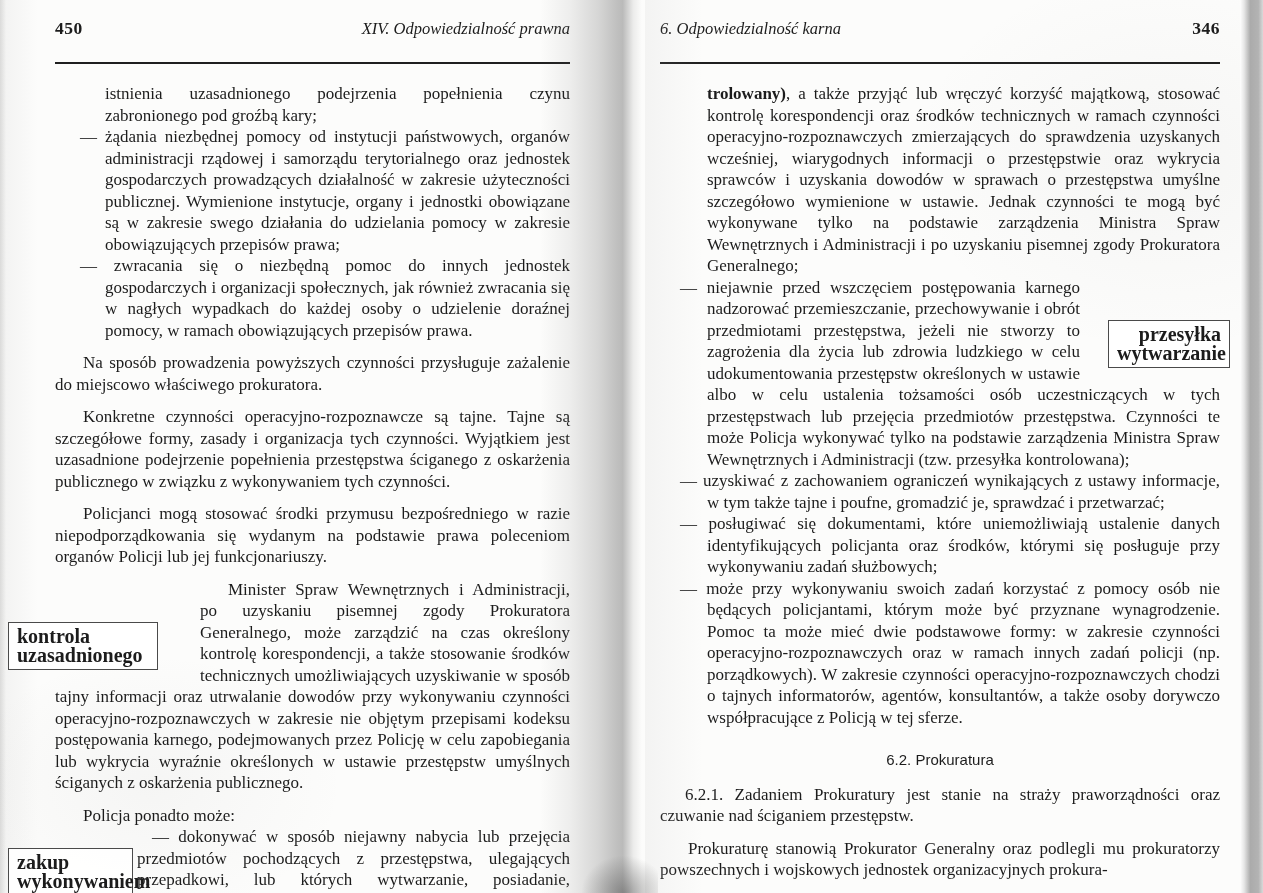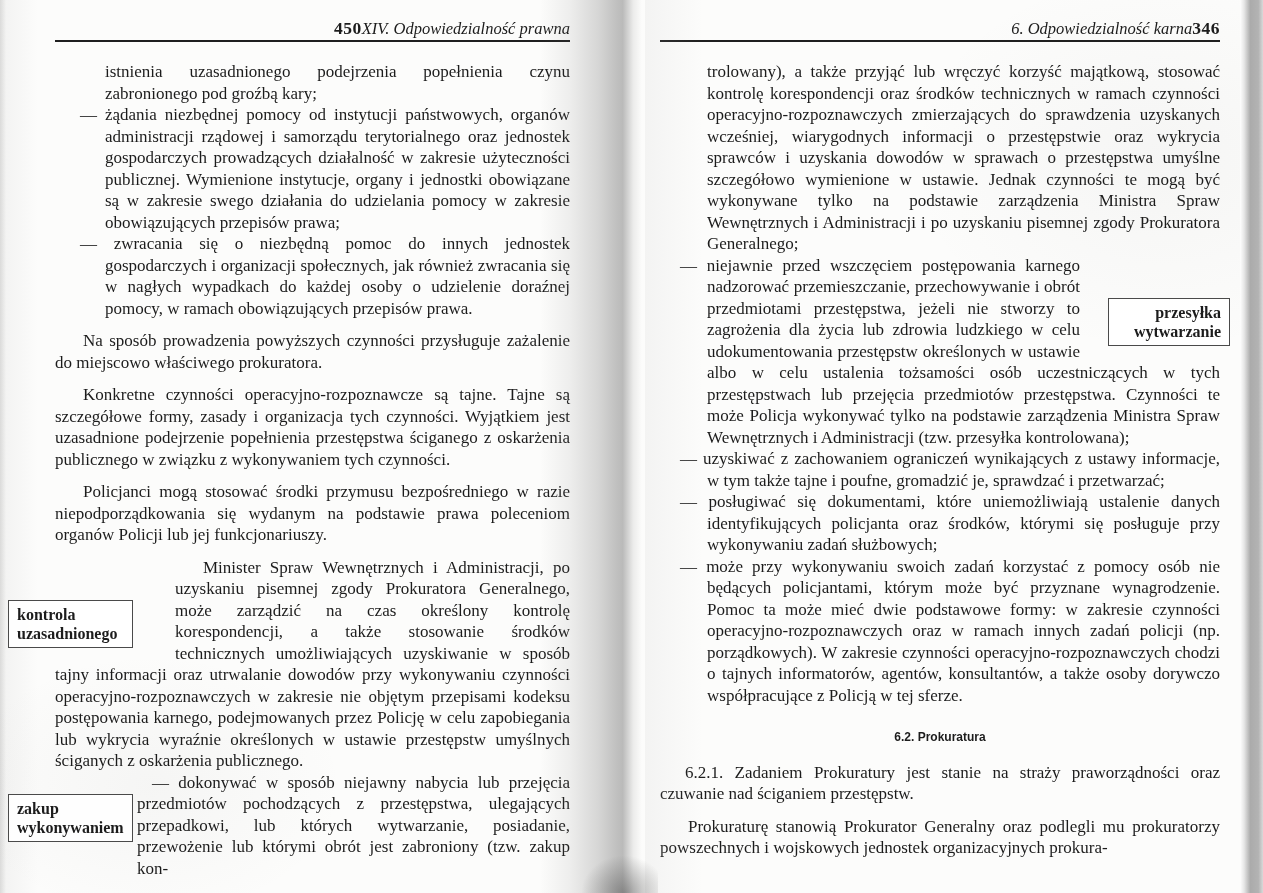--- a/index.html
+++ b/index.html
@@ -9,53 +9,53 @@
     background:
       radial-gradient(ellipse 320px 220px at 12% 88%, rgba(120,120,120,0.05), transparent 60%),
       radial-gradient(ellipse 420px 320px at 92% 18%, rgba(120,120,120,0.05), transparent 60%),
       linear-gradient(90deg, rgba(150,150,150,0.10), rgba(150,150,150,0) 3%),
       #fcfcfb;
   }
   .page{position:absolute;top:0;height:893px;box-sizing:border-box;}
   .page-left{left:0;width:632px;padding:18px 62px 0 55px;}
   .page-right{left:632px;width:631px;padding:18px 43px 0 28px;}
 
-  .page-header{display:flex;justify-content:flex-end;align-items:baseline;
-    border-bottom:2px solid #1f1f1f;padding-bottom:1px;}
+  .page-header{display:flex;justify-content:space-between;align-items:baseline;
+    border-bottom:2px solid #1f1f1f;padding-bottom:23px;}
   .page-num{font-weight:bold;font-size:17.5px;letter-spacing:0.5px;}
   .running-title{font-style:italic;font-size:16.5px;}
 
   .body-text{margin-top:19px;font-size:17px;line-height:21.5px;text-align:justify;}
 
   .para{margin:11px 0 0 0;text-indent:28px;}
   .para-flush{margin:11px 0 0 0;text-indent:0;}
 
   
   .hang-cont{padding-left:50px;}
   .hang-item{padding-left:50px;text-indent:-25px;}
   .hang-cont-r{padding-left:47px;}
   .hang-item-r{padding-left:47px;text-indent:-27px;}
 
   
   .zakup-item{margin-left:82px;text-indent:15px;position:relative;}
 
   .margin-box{
     box-sizing:border-box;border:1px solid #4a4a4a;background:rgba(255,255,255,0.85);
-    font-weight:bold;font-size:16px;line-height:19px;padding:4px 8px;
+    font-weight:bold;font-size:20px;line-height:19px;padding:4px 8px;
     text-indent:0;text-align:left;
   }
-  .box-kontrola{float:left;width:125px;margin:43px 42px 4px -47px;}
+  .box-kontrola{float:left;width:150px;margin:43px 42px 4px -47px;}
   .box-przesylka{float:right;width:122px;margin:43px -10px 4px 28px;text-align:right;}
   .box-zakup{position:absolute;left:-129px;top:22px;width:125px;}
 
   .section-heading{
-    font-family:"Liberation Sans", sans-serif;font-weight:bold;font-size:12px;
+    font-family:"Liberation Sans", sans-serif;font-weight:normal;font-size:15px;
     text-align:center;margin:21px 0 13px 0;text-indent:0;
   }
-  b{font-weight:normal;}
+  b{font-weight:bold;}
 
   
   .gutter-shadow{position:absolute;left:540px;top:0;width:106px;height:893px;pointer-events:none;
     background:linear-gradient(90deg,
       rgba(110,110,110,0) 0%,
       rgba(110,110,110,0.10) 28%,
       rgba(105,105,105,0.26) 55%,
       rgba(95,95,95,0.38) 72%,
       rgba(95,95,95,0.42) 78%,
       rgba(150,150,150,0.16) 88%,
@@ -88,20 +88,21 @@
     <p class="para">Policjanci mogą stosować środki przymusu bezpośredniego w razie niepodporządkowania się wydanym na podstawie prawa poleceniom organów Policji lub jej funkcjonariuszy.</p>
 
     <p class="para">
       <span class="margin-box box-kontrola">
         <span>kontrola</span><br>
         <span>uzasadnionego</span>
       </span>
       <span>Minister Spraw Wewnętrznych i Administracji, po uzyskaniu pisemnej zgody Prokuratora Generalnego, może zarządzić na czas określony kontrolę korespondencji, a także stosowanie środków technicznych umożliwiających uzyskiwanie w sposób tajny informacji oraz utrwalanie dowodów przy wykonywaniu czynności operacyjno-rozpoznawczych w zakresie nie objętym przepisami kodeksu postępowania karnego, podejmowanych przez Policję w celu zapobiegania lub wykrycia wyraźnie określonych w ustawie przestępstw umyślnych ściganych z oskarżenia publicznego.</span>
     </p>
 
+    <p class="para">Policja ponadto może:</p>
 
     <div class="zakup-item">
       <span class="margin-box box-zakup">
         <span>zakup</span><br>
         <span>wykonywaniem</span>
       </span>
       <span>— dokonywać w sposób niejawny nabycia lub przejęcia przedmiotów pochodzących z przestępstwa, ulegających przepadkowi, lub których wytwarzanie, posiadanie, przewożenie lub którymi obrót jest zabroniony (tzw. </span><b>zakup kon-</b>
     </div>
   </div>
 </div>

